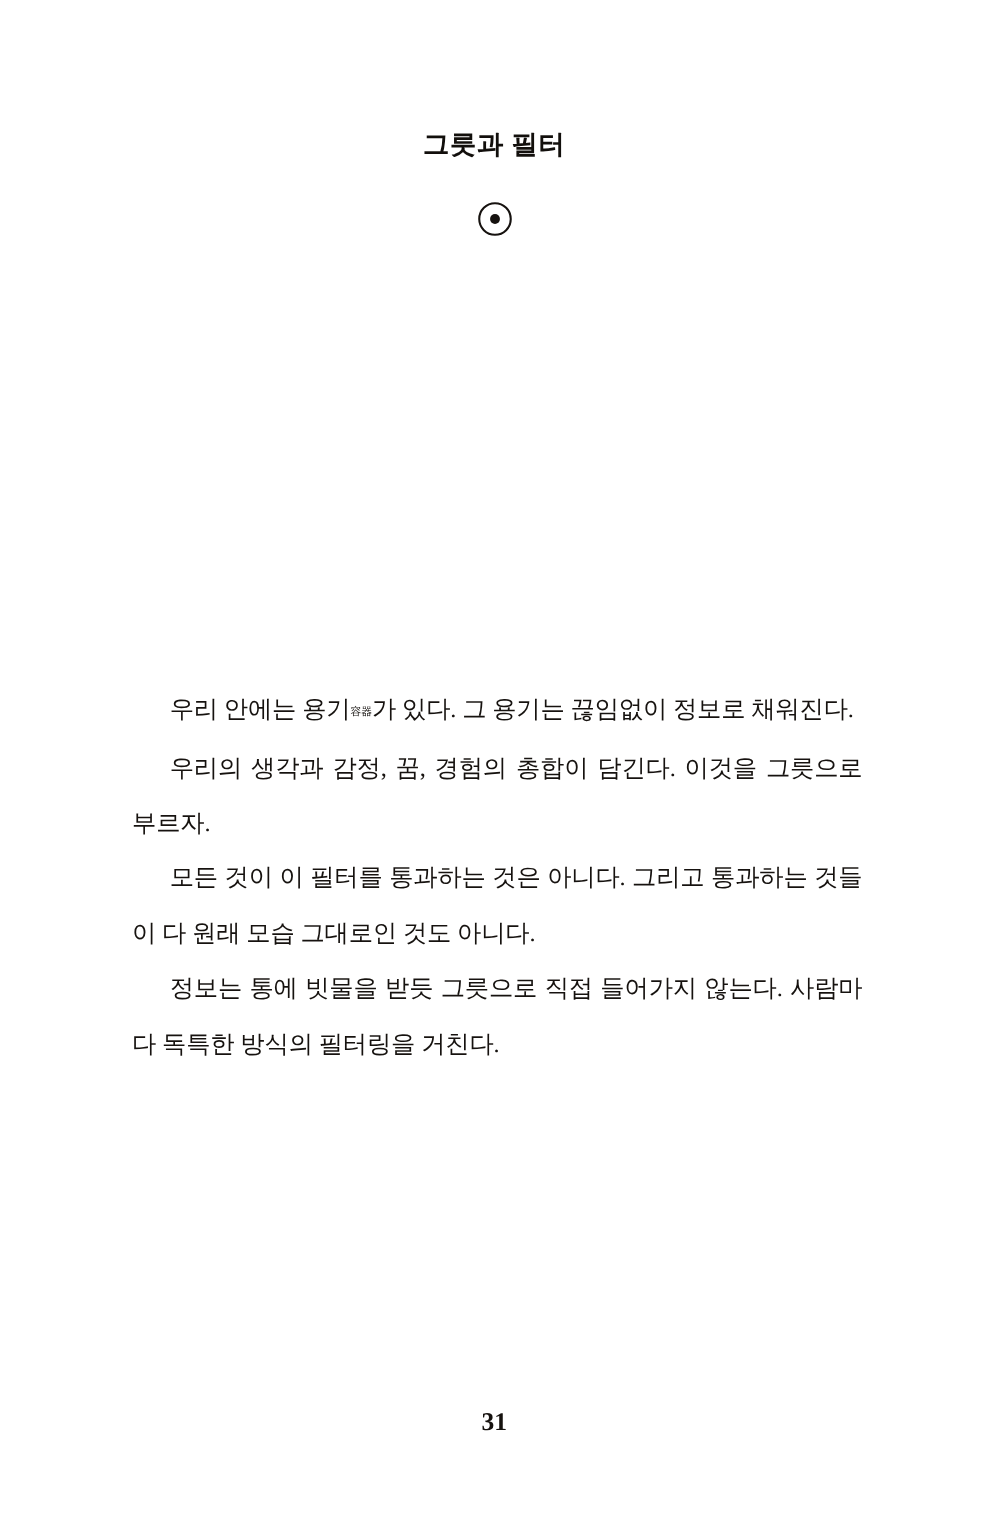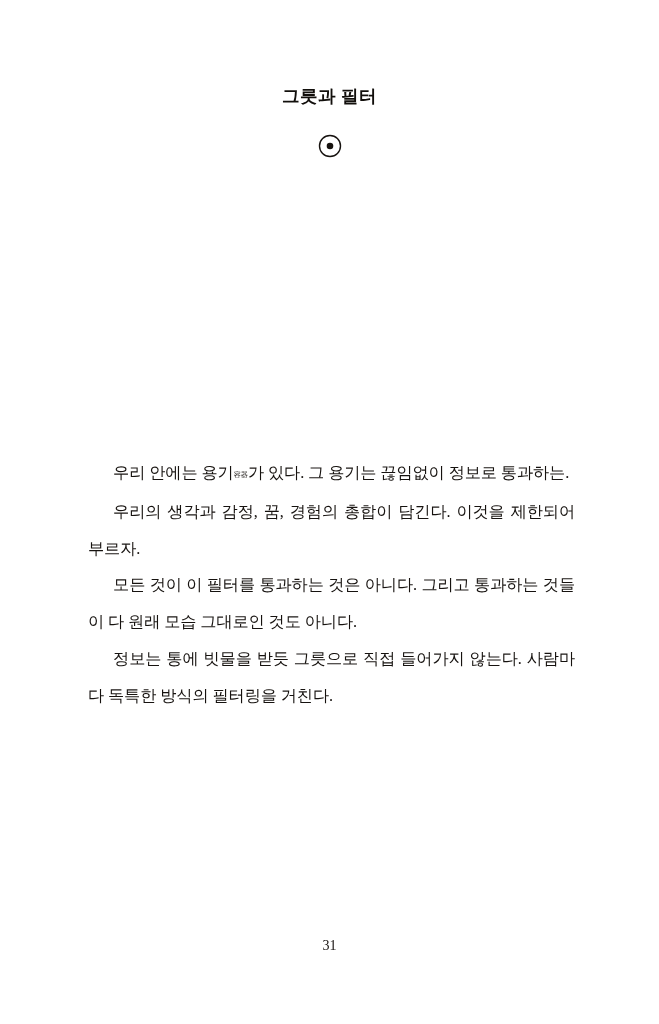--- a/index.html
+++ b/index.html
@@ -70,41 +70,42 @@
     letter-spacing: 0px;
     vertical-align: 0.15em;
     color: #16120f;
   }
   .page-number {
     position: absolute;
     left: 0;
     top: 938px;
     width: 659px;
     text-align: center;
-    font-size: 14px;
+    font-size: 17px;
     color: #16120f;
     font-family: "Liberation Serif", "DejaVu Serif", serif;
+    font-weight: bold;
   }
 </style>
 </head>
 <body>
 
 <div class="page">
 
   <div class="chapter-title">그릇과 필터</div>
 
   <div class="ornament">
     <svg width="26" height="26" viewBox="0 0 26 26" aria-hidden="true">
       <circle cx="13" cy="13" r="10.5" fill="none" stroke="#16120f" stroke-width="1.4"></circle>
       <circle cx="13" cy="13" r="3.3" fill="#16120f"></circle>
     </svg>
   </div>
 
   <div class="body-text">
-    <p><span>우리 안에는 용기</span><span class="ruby-host"><span class="ruby-small">容器</span></span><span>가 있다. 그 용기는 끊임없이 정보로 통과하는.</span></p>
-    <p>우리의 생각과 감정, 꿈, 경험의 총합이 담긴다. 이것을 제한되어 부르자.</p>
+    <p><span>우리 안에는 용기</span><span class="ruby-host"><span class="ruby-small">容器</span></span><span>가 있다. 그 용기는 끊임없이 정보로 채워진다.</span></p>
+    <p>우리의 생각과 감정, 꿈, 경험의 총합이 담긴다. 이것을 그릇으로 부르자.</p>
     <p>모든 것이 이 필터를 통과하는 것은 아니다. 그리고 통과하는 것들이 다 원래 모습 그대로인 것도 아니다.</p>
     <p>정보는 통에 빗물을 받듯 그릇으로 직접 들어가지 않는다. 사람마다 독특한 방식의 필터링을 거친다.</p>
   </div>
 
   <div class="page-number">31</div>
 
 </div>
 
 </body></html>

